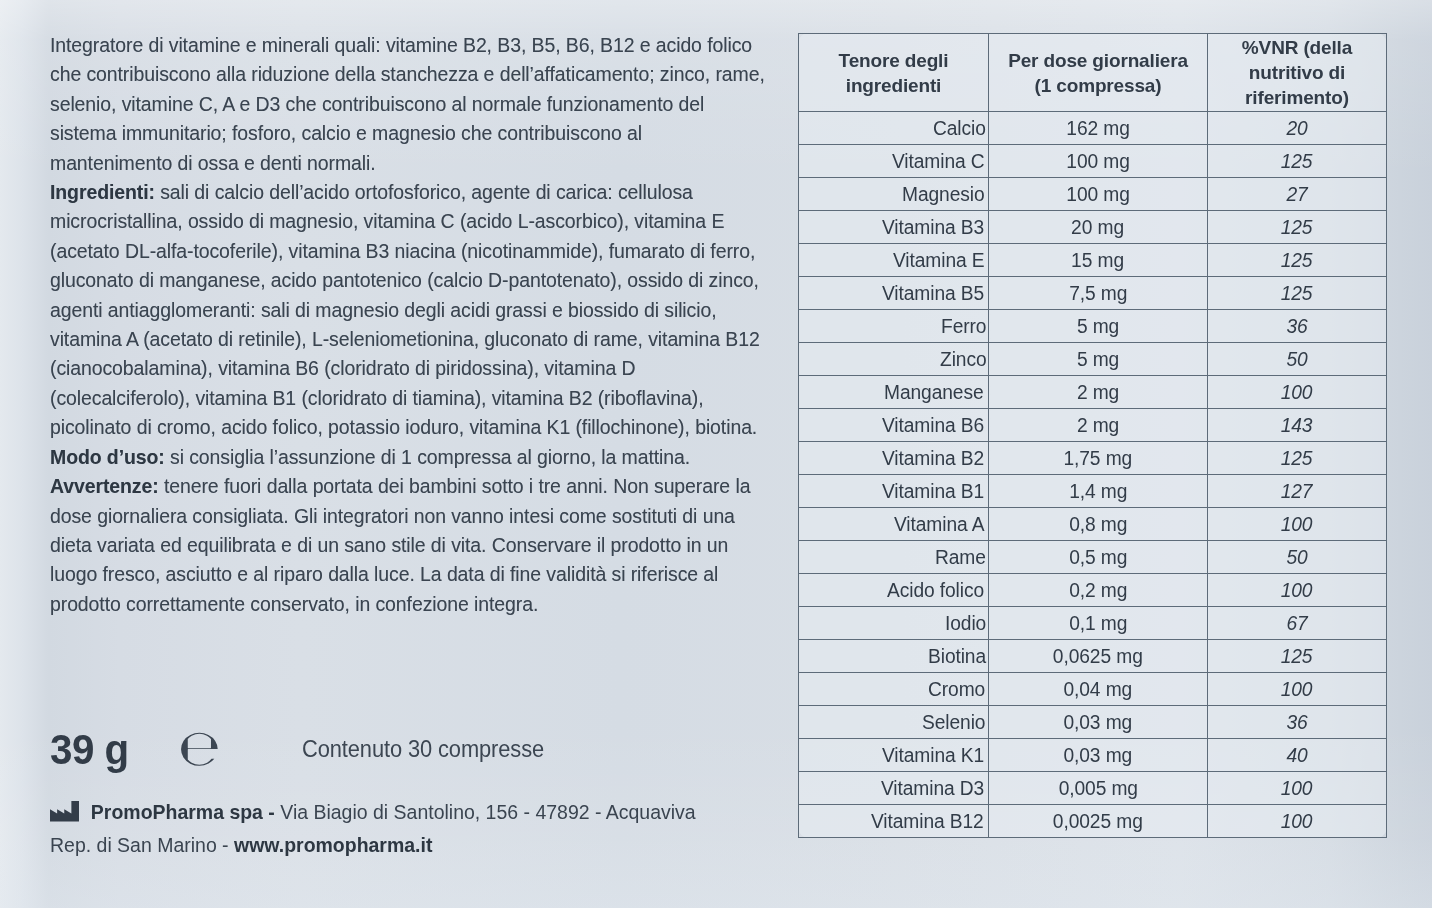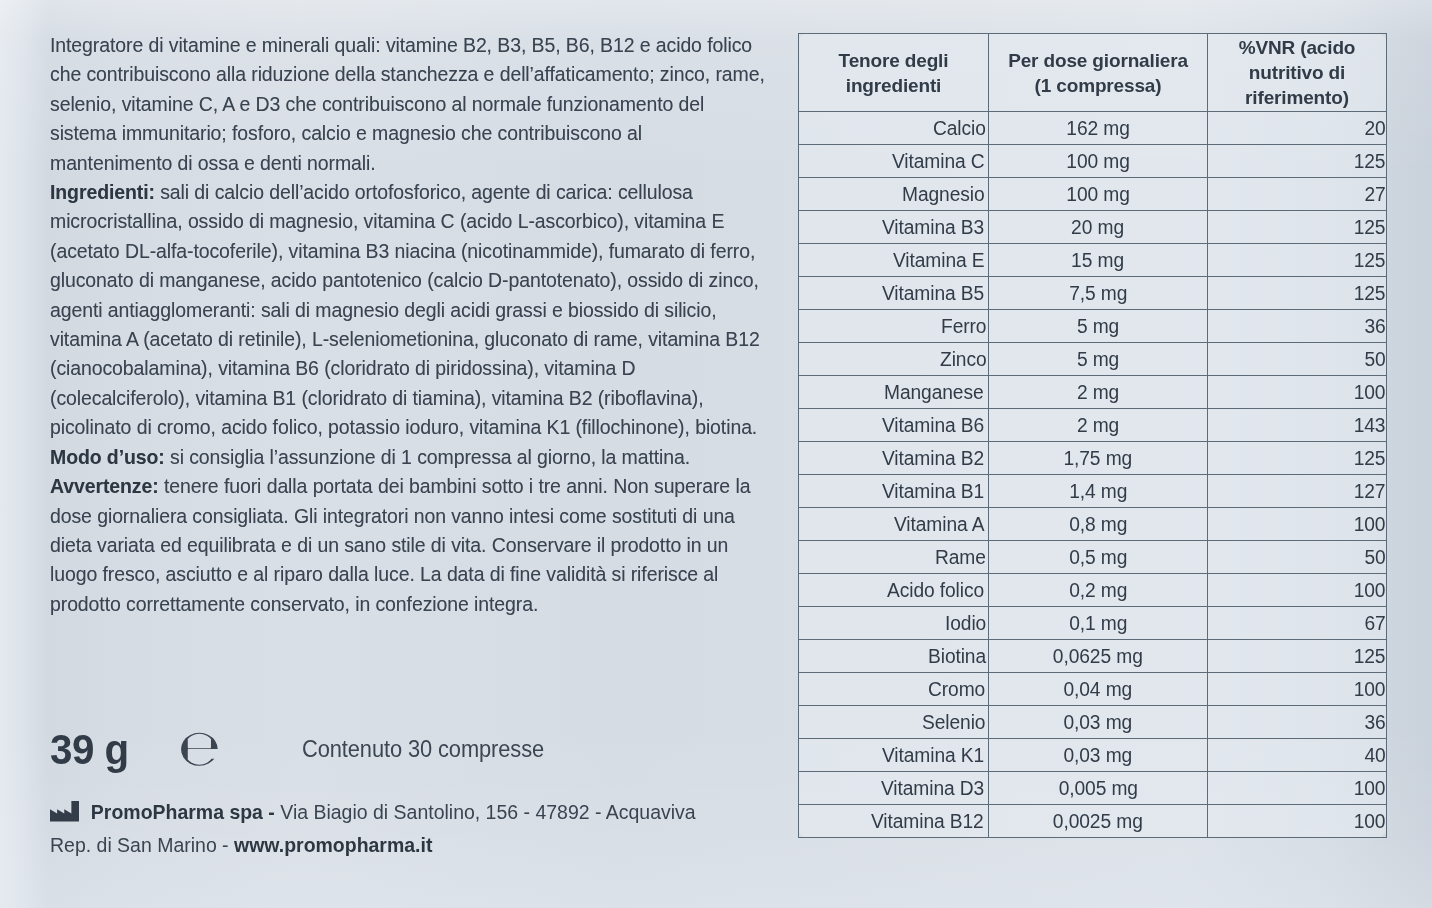--- a/index.html
+++ b/index.html
@@ -175,21 +175,21 @@
     font-size: 20px;
     height: 32px;
     line-height: 32px;
     letter-spacing: -0.1px;
   }
   td.c-name {
     text-align: right;
     padding-left: 9px;
   }
   td.c-dose { text-align: center; }
-  td.c-vnr  { text-align: right; }
+  td.c-vnr  { text-align: center; font-style: italic; }
   .col-name { width: 190px; }
   .col-dose { width: 219px; }
   .col-vnr  { width: 179px; }
   .cellspan { display: inline-block; transform: scaleX(0.96); transform-origin: left center; }
   td.c-dose .cellspan, td.c-vnr .cellspan { transform-origin: center center; }
 </style>
 </head>
 <body>
 
 <div id="bg-sheen"></div>
@@ -232,21 +232,21 @@
         <tr>
           <th class="th-name">
             <span>Tenore degli</span><br>
             <span>ingredienti</span>
           </th>
           <th>
             <span>Per dose giornaliera</span><br>
             <span>(1 compressa)</span>
           </th>
           <th>
-            <span>%VNR (acido</span><br>
+            <span>%VNR (della</span><br>
             <span>nutritivo di</span><br>
             <span>riferimento)</span>
           </th>
         </tr>
       </thead>
       <tbody id="nutrition-table-body">
 
       <tr>
             <td class="c-name"><span class="cellspan">Calcio</span></td>
             <td class="c-dose"><span class="cellspan">162 mg</span></td>

